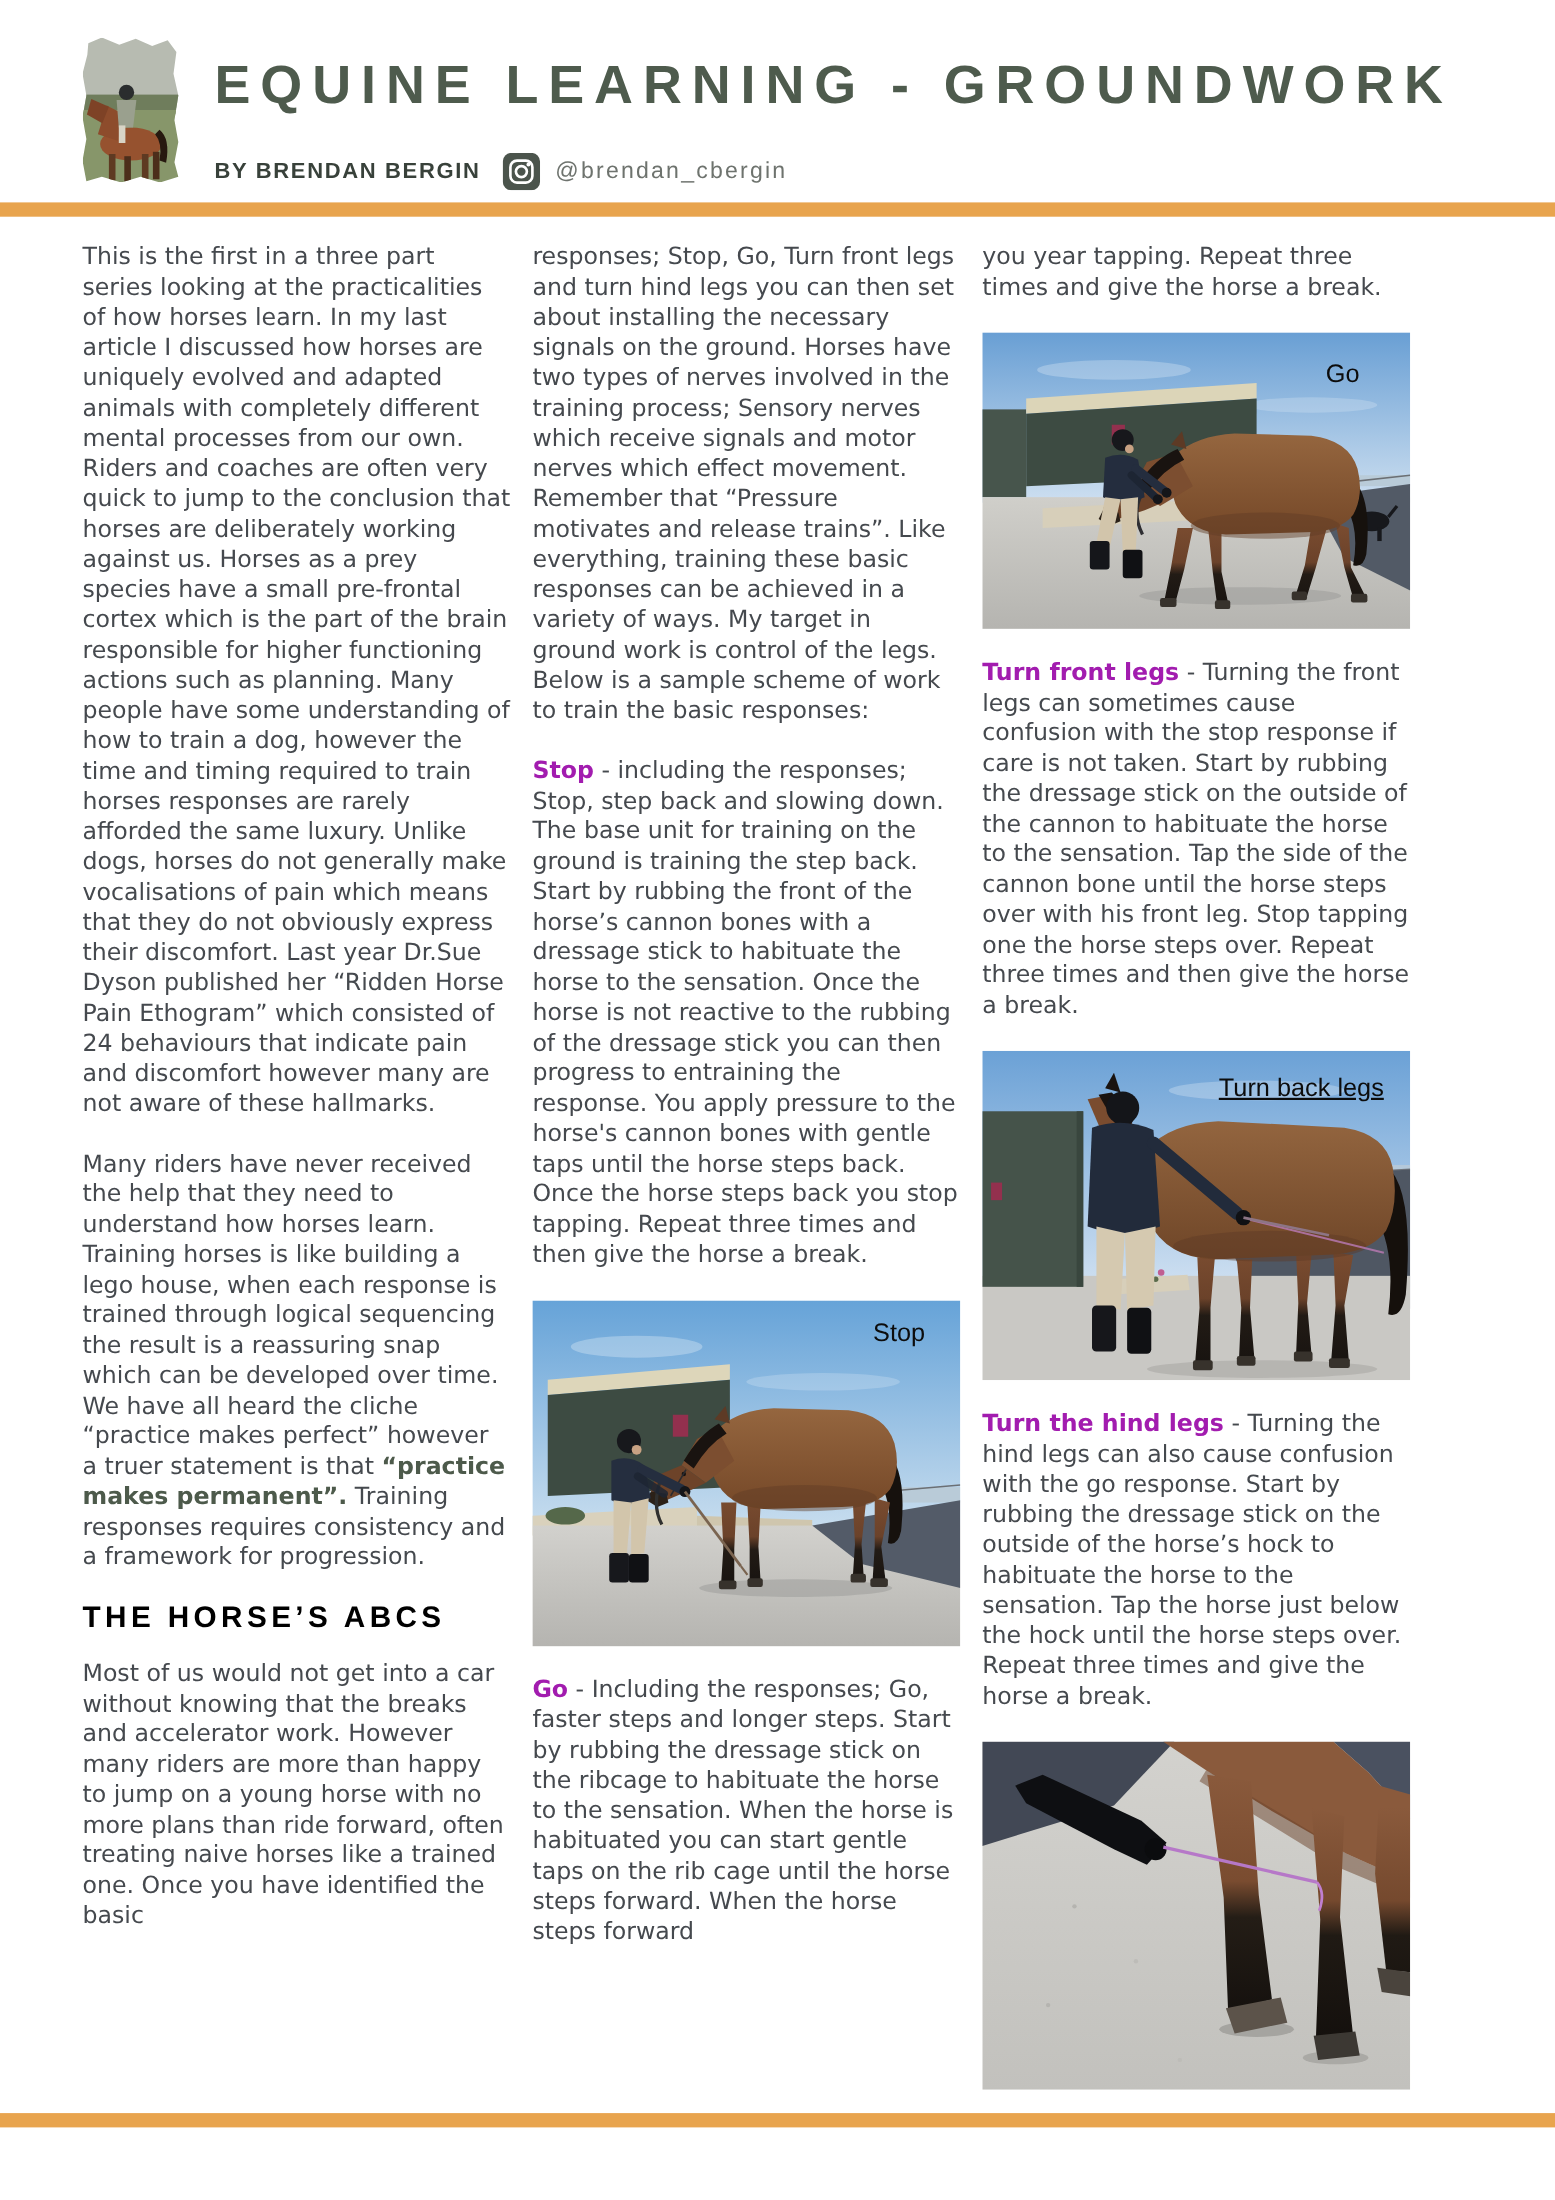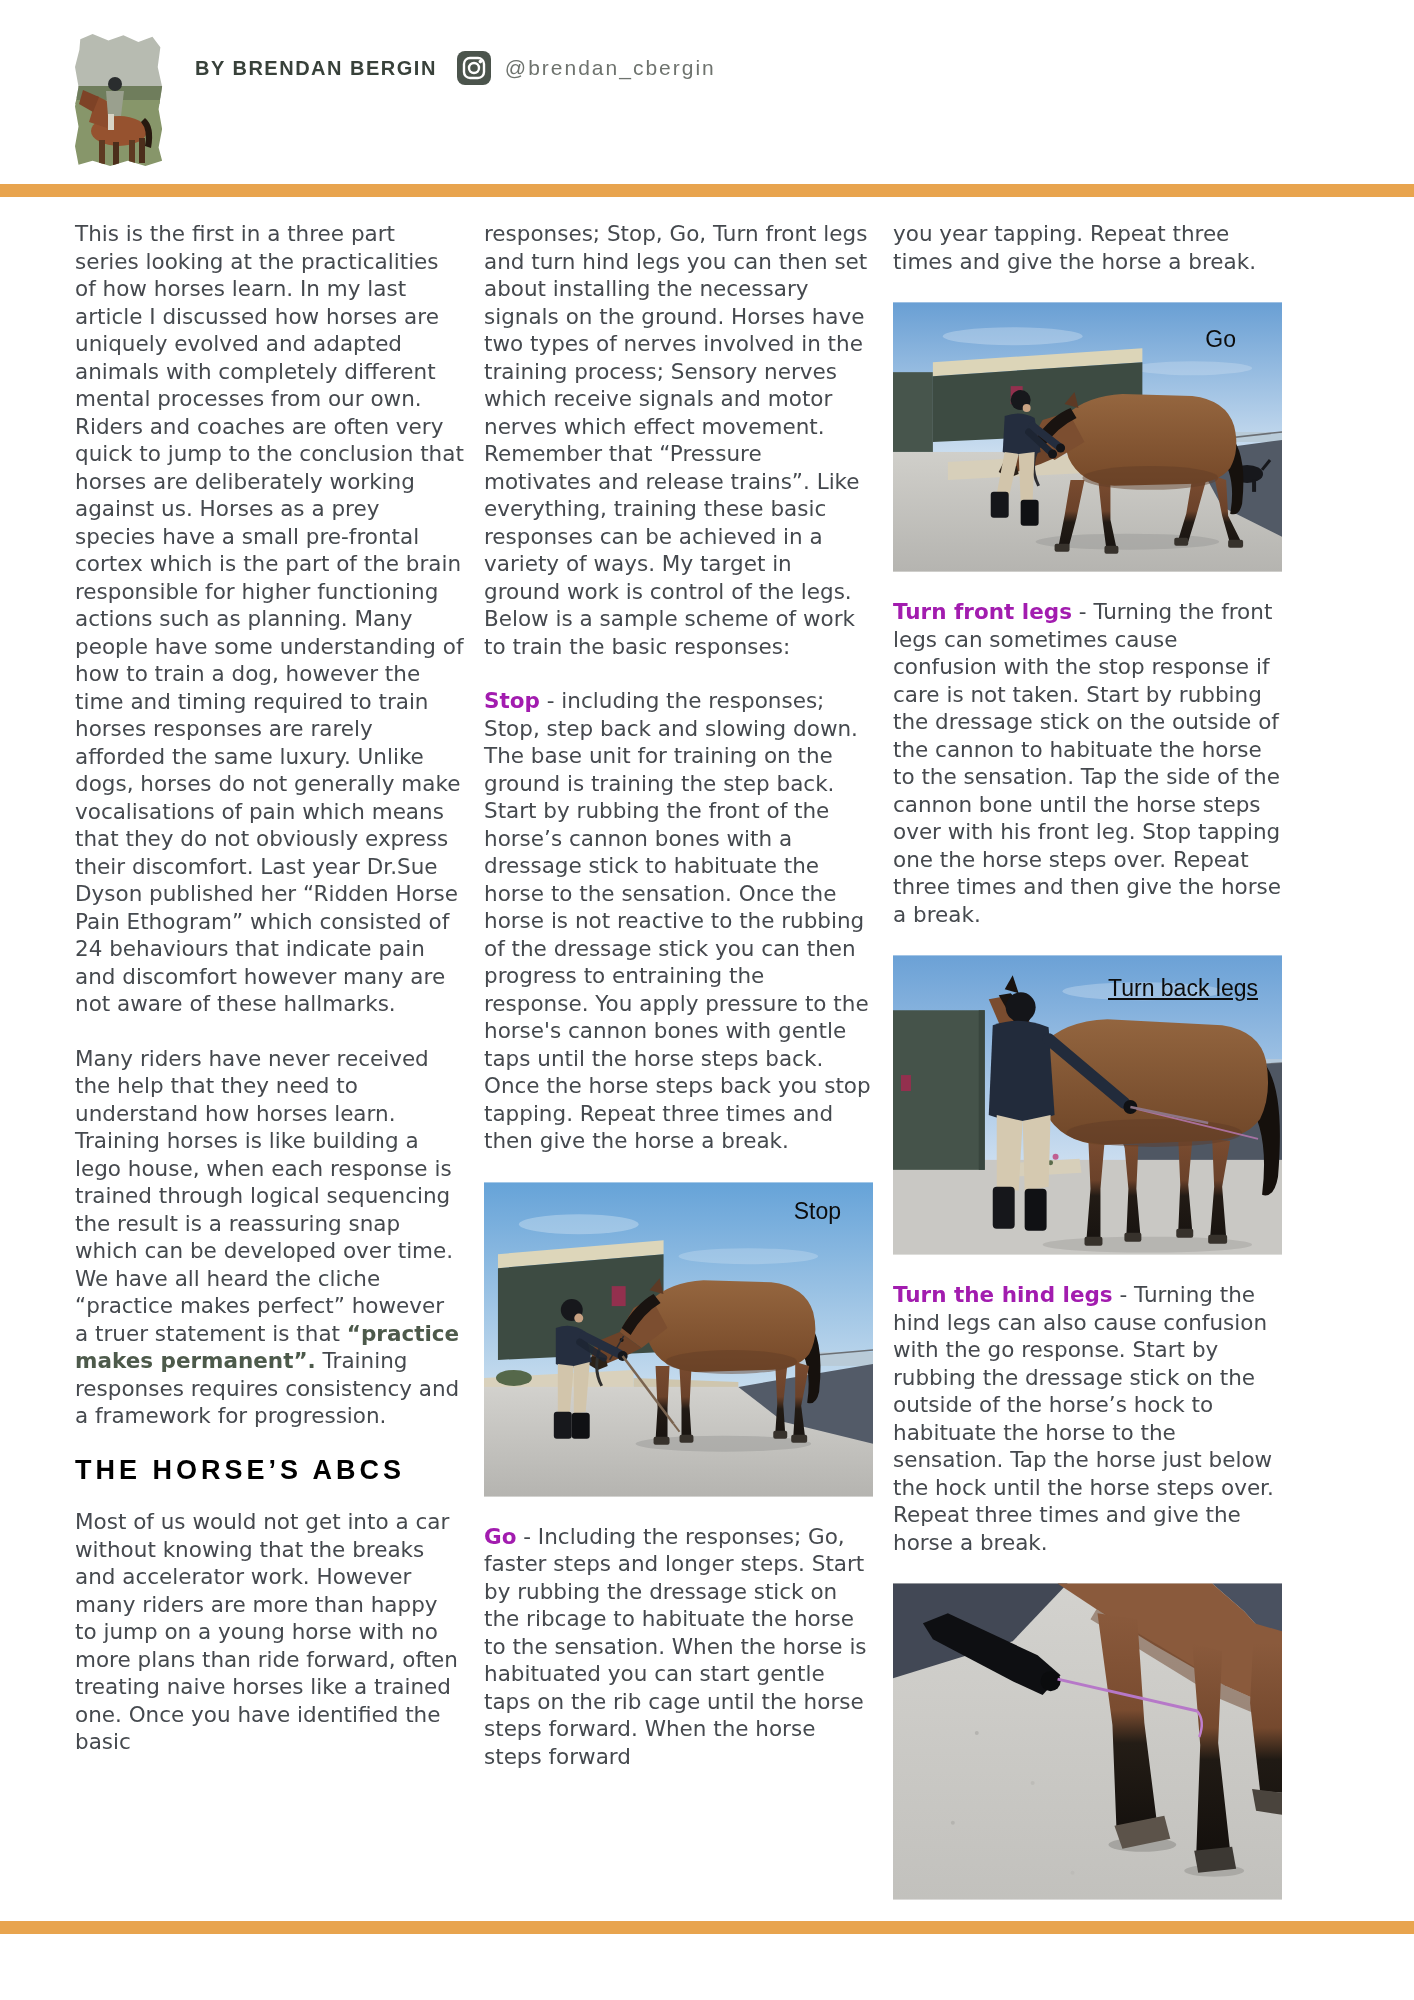--- a/index.html
+++ b/index.html
@@ -7,21 +7,21 @@
         font-family:"DejaVu Sans","Liberation Sans",sans-serif;color:#45494e;}
 
   
   .header{position:absolute;top:34px;left:75px;right:60px;display:flex;align-items:flex-start;}
   .logo{width:88px;height:132px;flex:0 0 88px;
         clip-path:polygon(6% 4%,20% 0%,38% 5%,55% 1%,72% 6%,88% 2%,97% 10%,94% 25%,99% 40%,95% 57%,99% 72%,95% 86%,99% 96%,80% 100%,60% 96%,40% 100%,20% 96%,4% 99%,0% 85%,4% 70%,0% 55%,4% 40%,0% 25%,5% 12%);
         overflow:hidden;}
   .header-text{margin-left:32px;flex:1;}
   .title{font-weight:800;font-size:49px;letter-spacing:9px;color:#4e5b4d;margin-top:16px;
          font-family:"Liberation Sans","DejaVu Sans",sans-serif;white-space:nowrap;}
-  .byline-row{display:flex;align-items:center;margin-top:17px;}
+  .byline-row{display:flex;align-items:center;margin-top:33px;}
   .byline{font-weight:700;font-size:20px;letter-spacing:1.5px;color:#38413a;
           font-family:"Liberation Sans",sans-serif;}
   .ig-icon{margin-left:20px;width:34px;height:34px;flex:0 0 34px;}
   .ig-handle{margin-left:14px;font-size:21px;letter-spacing:2px;color:#6e736e;
              font-family:"Liberation Sans",sans-serif;}
 
   .rule{position:absolute;left:0;right:0;height:13px;}
   .rule-top{top:184px;}
   .rule-bottom{top:1921px;}
 
@@ -69,20 +69,21 @@
         <rect x="38" y="108" width="6" height="23" fill="#4c2e1b"></rect>
         <rect x="54" y="106" width="6" height="24" fill="#5e3a22"></rect>
         <rect x="64" y="104" width="6" height="25" fill="#4c2e1b"></rect>
         <path d="M70 84 q10 8 6 30 l-6 -2 q3 -16 -4 -24 z" fill="#27190f"></path>
         <circle cx="40" cy="50" r="7" fill="#2a2d2e"></circle>
         <polygon points="31,57 49,57 46,82 33,82" fill="#9aa08e"></polygon>
         <rect x="33" y="80" width="6" height="16" fill="#d8d4c6"></rect>
       </svg>
     </div>
     <div class="header-text">
+      <div class="title">EQUINE LEARNING - GROUNDWORK</div>
       <div class="byline-row">
         <span class="byline">BY BRENDAN BERGIN</span>
         <span class="ig-icon">
           <svg width="34" height="34" viewBox="0 0 34 34">
             <rect x="0" y="0" width="34" height="34" rx="8" fill="#4b544c"></rect>
             <rect x="7" y="7" width="20" height="20" rx="6" fill="none" stroke="#ffffff" stroke-width="2.4"></rect>
             <circle cx="17" cy="17" r="5" fill="none" stroke="#ffffff" stroke-width="2.4"></circle>
             <circle cx="23.4" cy="10.6" r="1.8" fill="#ffffff"></circle>
           </svg>
         </span>

